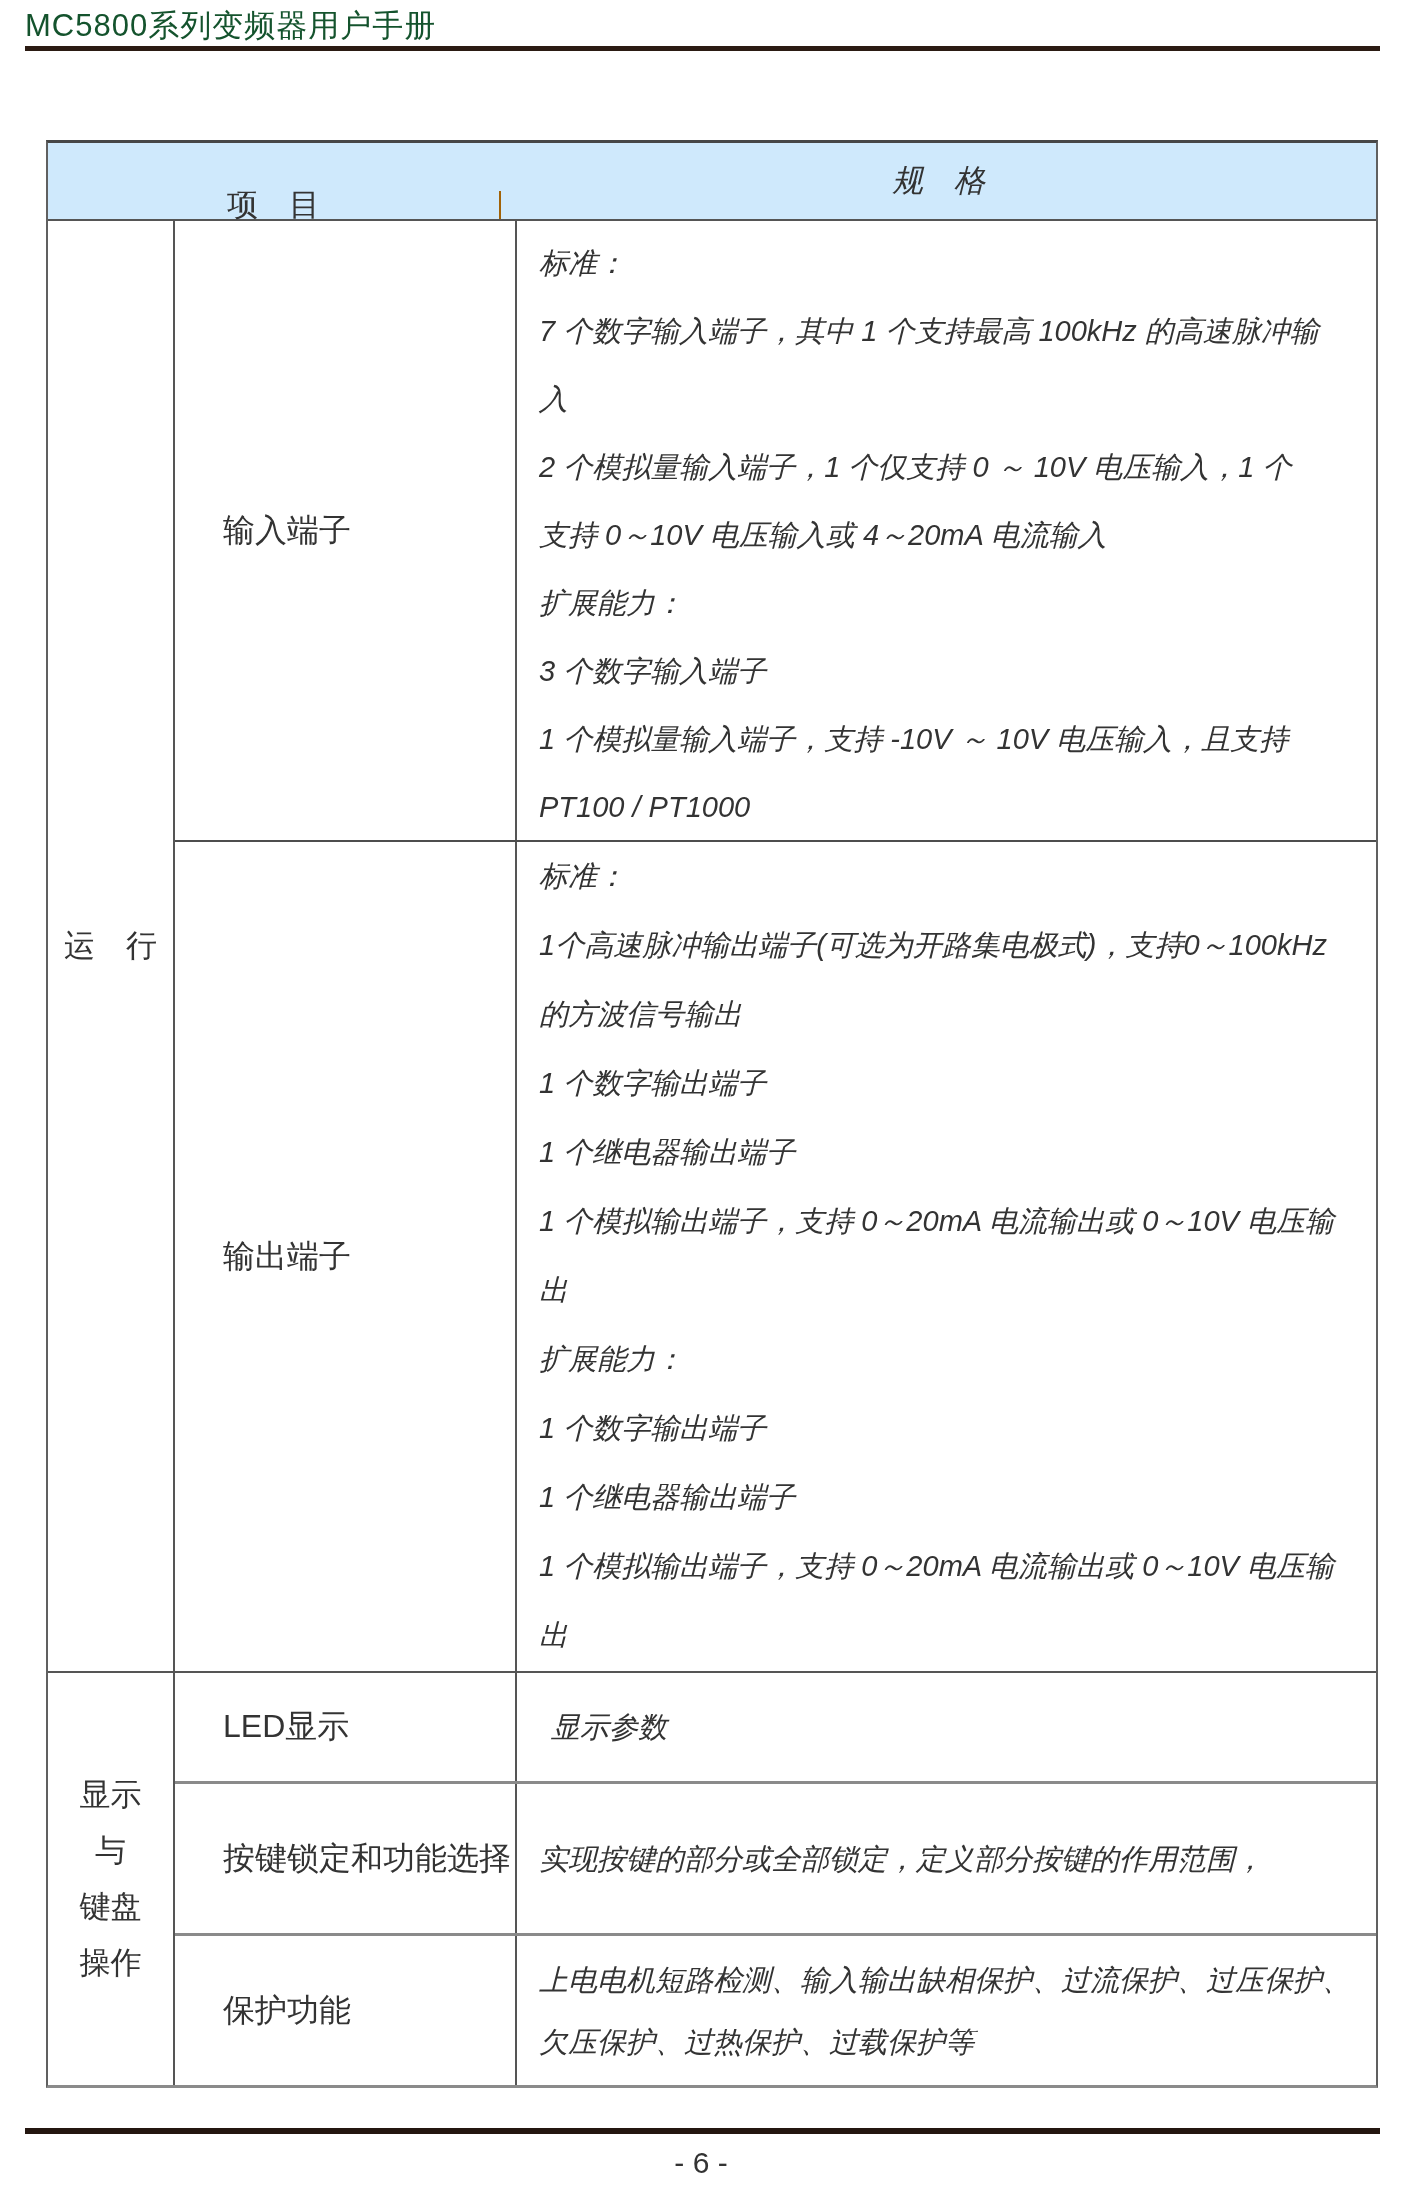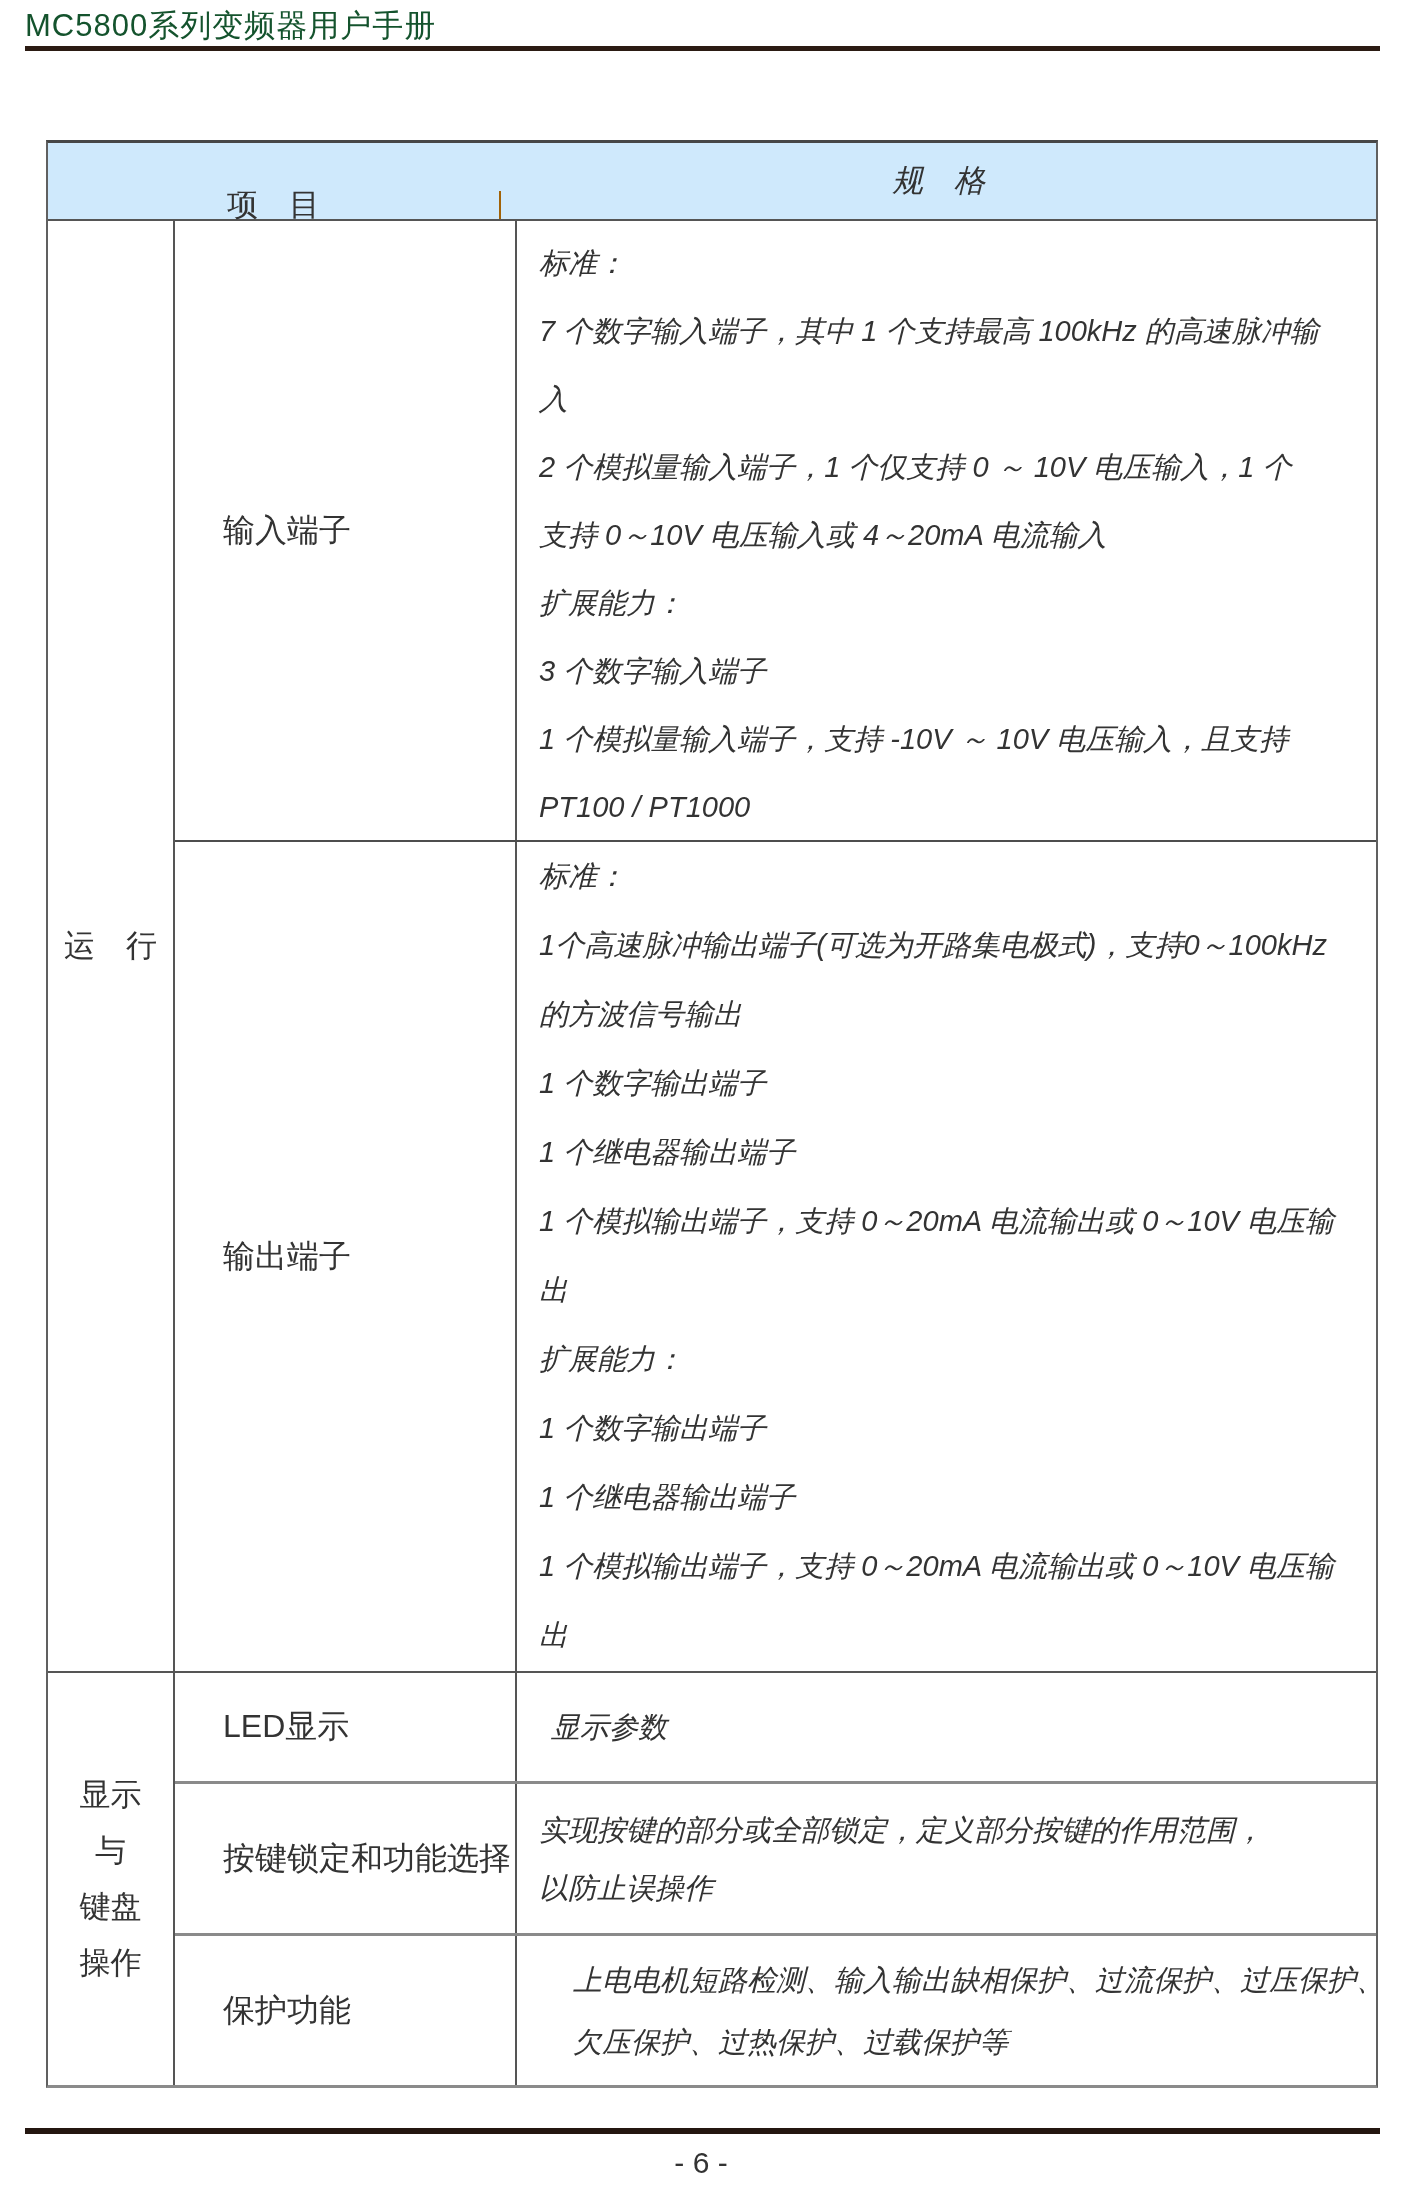--- a/index.html
+++ b/index.html
@@ -33,21 +33,21 @@
     display:flex;flex-direction:column;align-items:center;justify-content:center;
     font-size:31px;
   }
   .group-line{line-height:56px;white-space:nowrap;}
   .rows{flex:1;display:flex;flex-direction:column;}
   .row{display:flex;overflow:hidden;}
   .row-input{height:619px;flex:0 0 619px;}
   .row-output{height:829px;flex:0 0 829px;border-top:2px solid #4d4d4d;}
   .row-led{height:108px;flex:0 0 108px;gap:12px;}
   .row-keys{height:149px;flex:0 0 149px;border-top:3px solid #8a8a8a;}
-  .row-protect{height:149px;flex:0 0 149px;border-top:3px solid #8a8a8a;gap:34px;}
+  .row-protect{height:149px;flex:0 0 149px;border-top:3px solid #8a8a8a;}
   .label-cell{
     width:292px;flex:0 0 292px;padding-left:48px;border-right:2px solid #555555;
     display:flex;align-items:center;font-size:32px;white-space:nowrap;overflow:hidden;
   }
   .spec-cell{
     flex:1;padding-left:22px;font-size:29px;overflow:hidden;
     display:flex;flex-direction:column;justify-content:flex-start;font-style:italic;
   }
   .spec-cell.center-v{justify-content:center;}
   .spec-line{white-space:nowrap;}
@@ -133,21 +133,20 @@
         <div class="label-cell">LED显示</div>
         <div class="spec-cell center-v">
           <div class="spec-line">显示参数</div>
         </div>
       </div>
 
       <div class="row row-keys">
         <div class="label-cell">按键锁定和功能选择</div>
         <div class="spec-cell center-v">
           <div class="spec-line">实现按键的部分或全部锁定，定义部分按键的作用范围，</div>
-          <div class="spec-line">以防止误操作</div>
         </div>
       </div>
 
       <div class="row row-protect">
         <div class="label-cell">保护功能</div>
         <div class="spec-cell center-v">
           <div class="spec-line">上电电机短路检测、输入输出缺相保护、过流保护、过压保护、</div>
           <div class="spec-line">欠压保护、过热保护、过载保护等</div>
         </div>
       </div>

